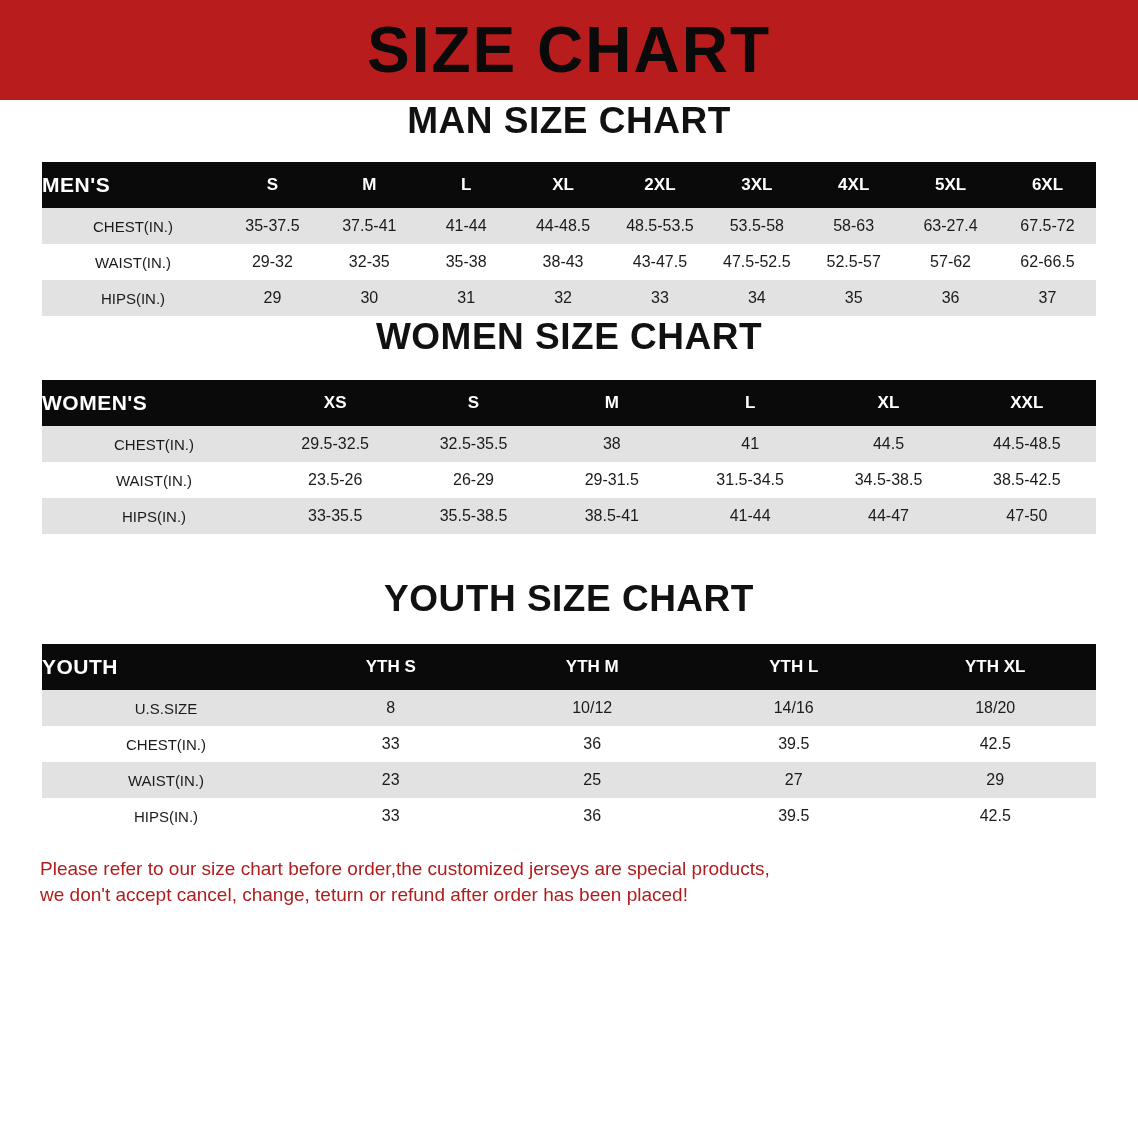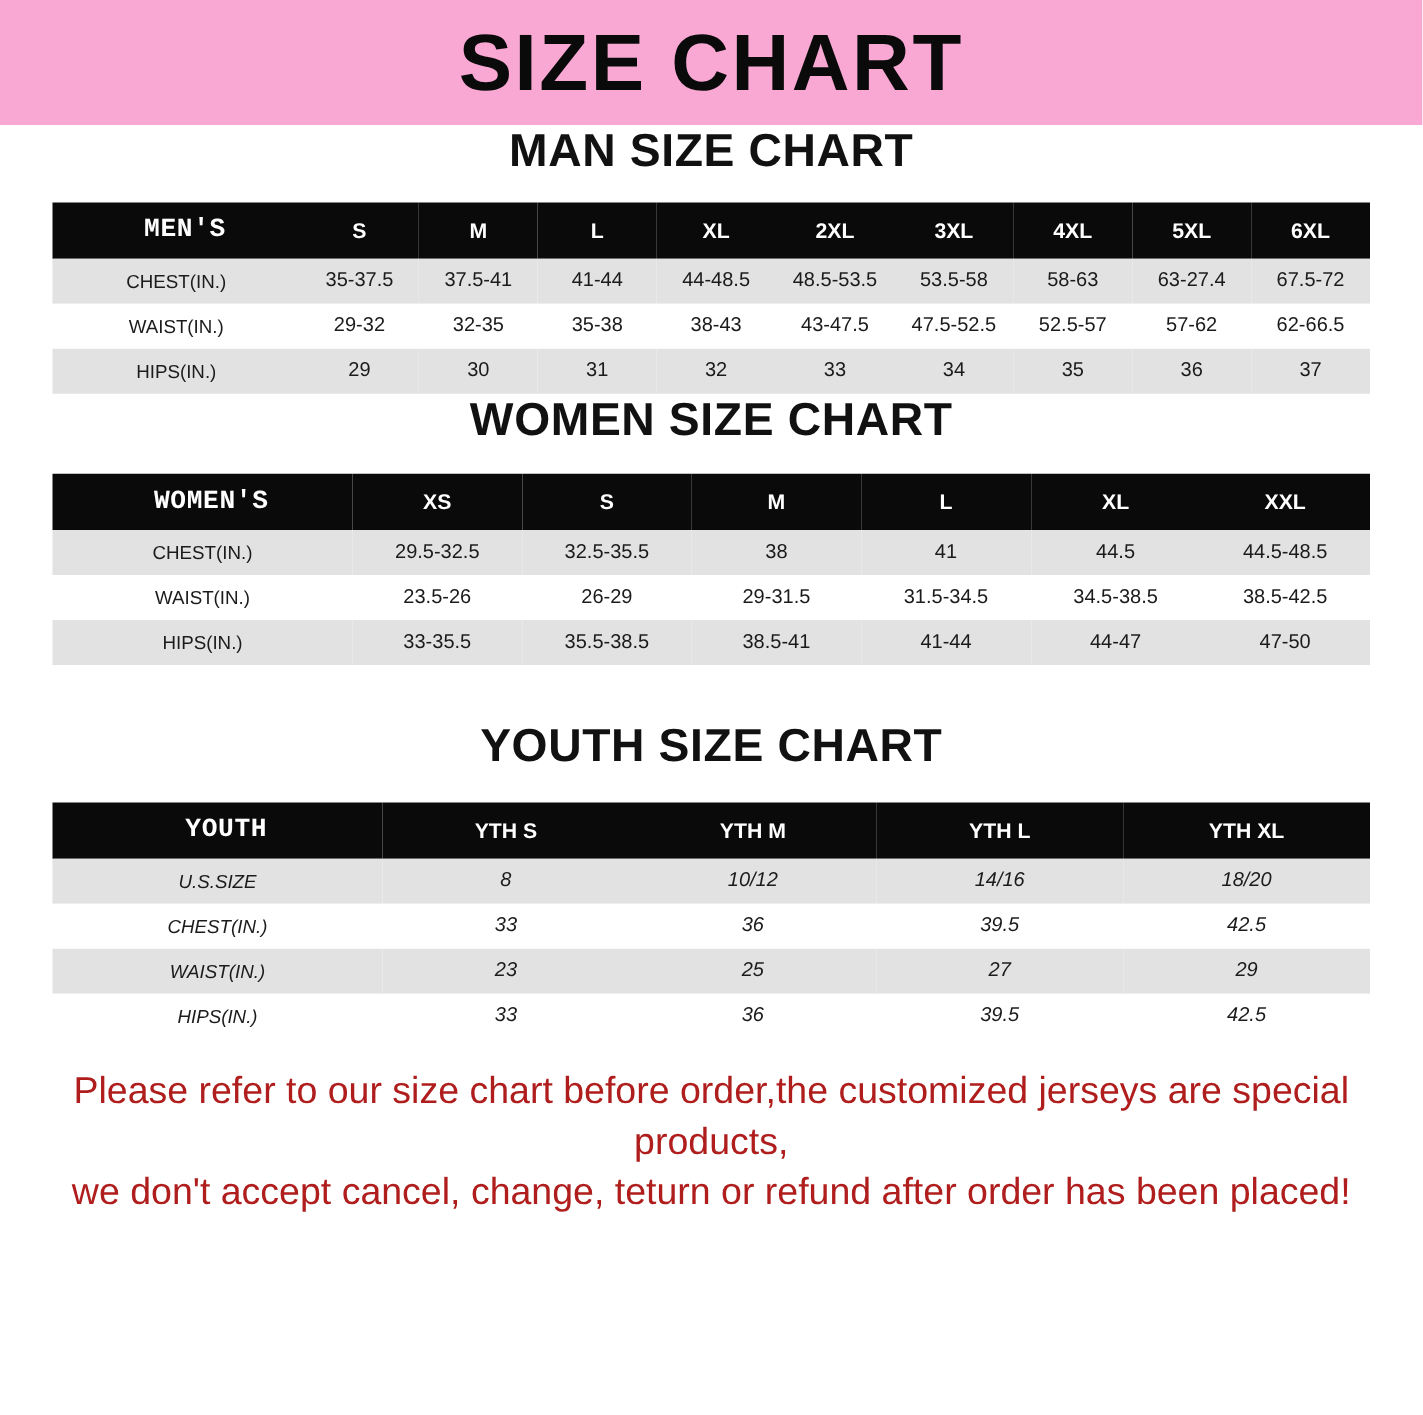--- a/index.html
+++ b/index.html
@@ -10,21 +10,21 @@
   body {
     width: 1138px;
     height: 1132px;
     font-family: "Liberation Sans", sans-serif;
     color: #111111;
     overflow: hidden;
   }
 
   
   .banner {
-    background: #f9a8d4;
+    background: #b91c1c;
     height: 100px;
     display: flex;
     align-items: center;
     justify-content: center;
   }
   .banner-title {
     font-family: "Liberation Sans", sans-serif;
     font-weight: bold;
     font-size: 64px;
     letter-spacing: 2px;
@@ -55,25 +55,24 @@
   }
   table.sizetable thead th {
     background: #0a0a0a;
     color: #ffffff;
     font-weight: bold;
     text-align: center;
     padding: 11px 2px;
     font-size: 17px;
   }
   table.sizetable thead th.first-col {
-    text-align: center;
-    padding-left: 16px;
+    text-align: left;
+    padding-left: 0;
     font-size: 21px;
     letter-spacing: 0.5px;
-    font-family: Liberation Mono, monospace;
   }
   table.sizetable tbody td {
     text-align: center;
     padding: 9px 2px;
     font-size: 16px;
     color: #1b1b1b;
   }
   table.sizetable tbody td.first-col {
     text-align: center;
     font-size: 15px;
@@ -86,29 +85,29 @@
   .men-col-first  { width: 180px; }
   .women-col-first { width: 222px; }
   .youth-col-first { width: 246px; }
 
   .men-head th { font-size: 17px; }
   .women-head th { font-size: 21px; padding: 16px 2px; }
   .women-head th.first-col { font-size: 23px; }
   .women-body td { font-size: 17px; padding: 13px 2px; }
   .youth-head th { font-size: 21px; padding: 17px 2px; }
   .youth-head th.first-col { font-size: 23px; }
-  .youth-body td { font-size: 17px; padding: 14px 2px; font-style: italic; }
+  .youth-body td { font-size: 17px; padding: 14px 2px; }
 
   
   .note {
     margin: 22px 40px 0 40px;
     color: #b01d1d;
-    font-size: 30px;
+    font-size: 19px;
     line-height: 1.35;
-    text-align: center;
+    text-align: left;
   }
   .note span { display: block; }
 </style>
 </head>
 <body>
 
 <div class="banner">
   <div class="banner-title">SIZE CHART</div>
 </div>
 

